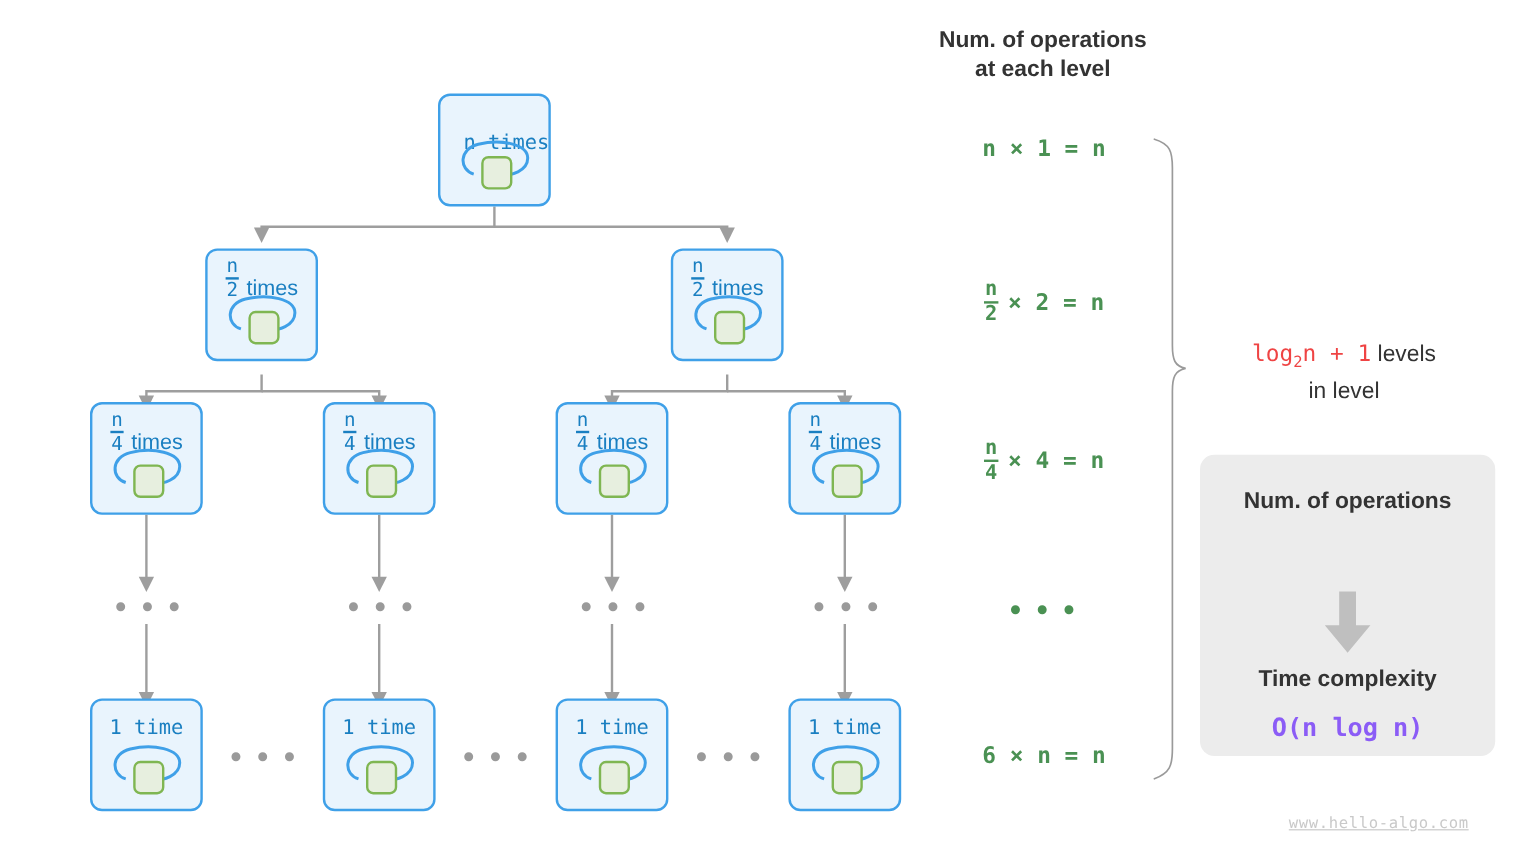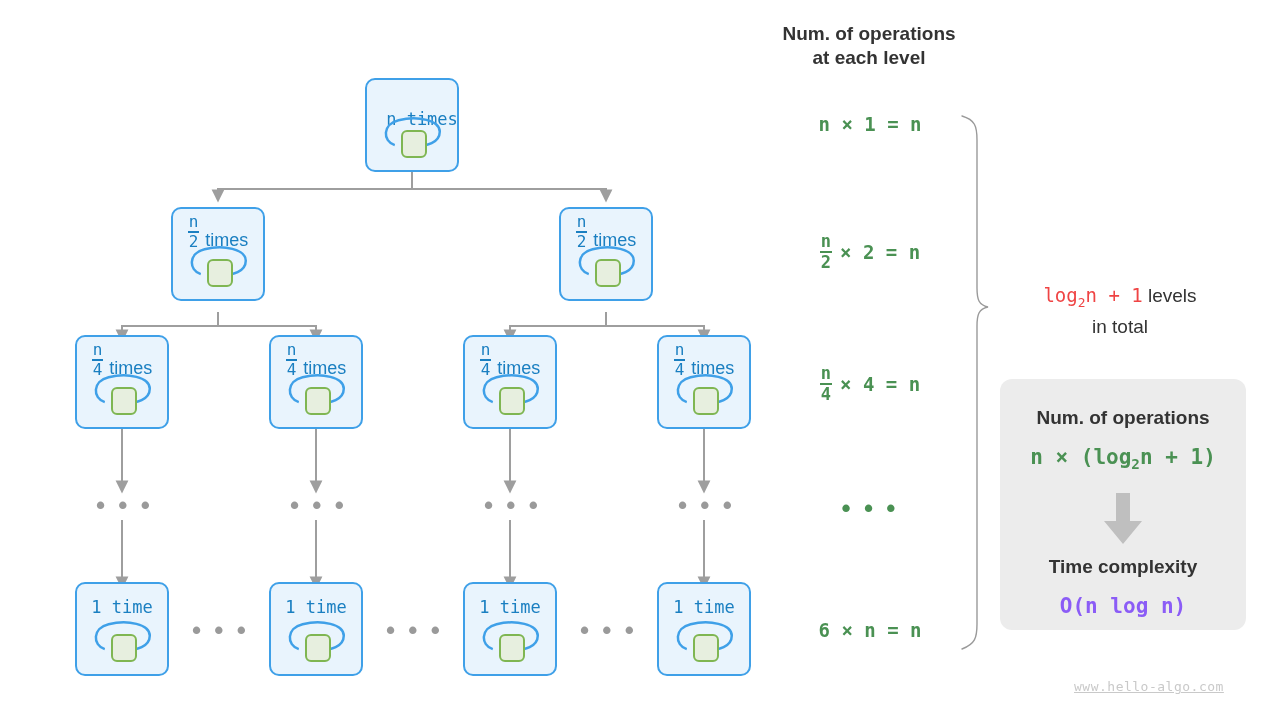--- a/index.html
+++ b/index.html
@@ -398,29 +398,26 @@
           <span class="den">4</span>
         </span>
         <span style="margin-left:8px;">× 4 = n</span>
       </div>
       <div class="eq-dots" style="left: 790px; width: 160px; position: absolute; text-align: center; top: 495px;">• • •</div>
       <div class="eq" style="left: 790px; width: 160px; top: 615px; height: 30px;">6 × n = n</div>
     </div>
 
   <div class="levels" style="left:1000px;top:282px;width:240px;">
     <span class="green"><span>log</span><sub>2</sub><span>n + 1</span></span><span> levels</span><br>
-    <span>in total</span>
+    <span>in level</span>
   </div>
 
   <div class="card" style="left:1000px;top:379px;width:246px;height:251px;">
     <div class="card-head" style="top:28px;">Num. of operations</div>
 
-    <div class="card-green" style="top:66px;">
-      <span>n × (log</span><sub>2</sub><span>n + 1)</span>
-    </div>
 
     <svg class="arrow-down" style="left:101px;top:112px;" width="44" height="56" viewBox="0 0 44 56">
       <path d="M15,2 L29,2 L29,30 L41,30 L22,53 L3,30 L15,30 Z" fill="#bfbfbf"></path>
     </svg>
 
     <div class="card-head" style="top:177px;">Time complexity</div>
 
     <div class="card-blue" style="top:215px;">O(n log n)</div>
   </div>
 

